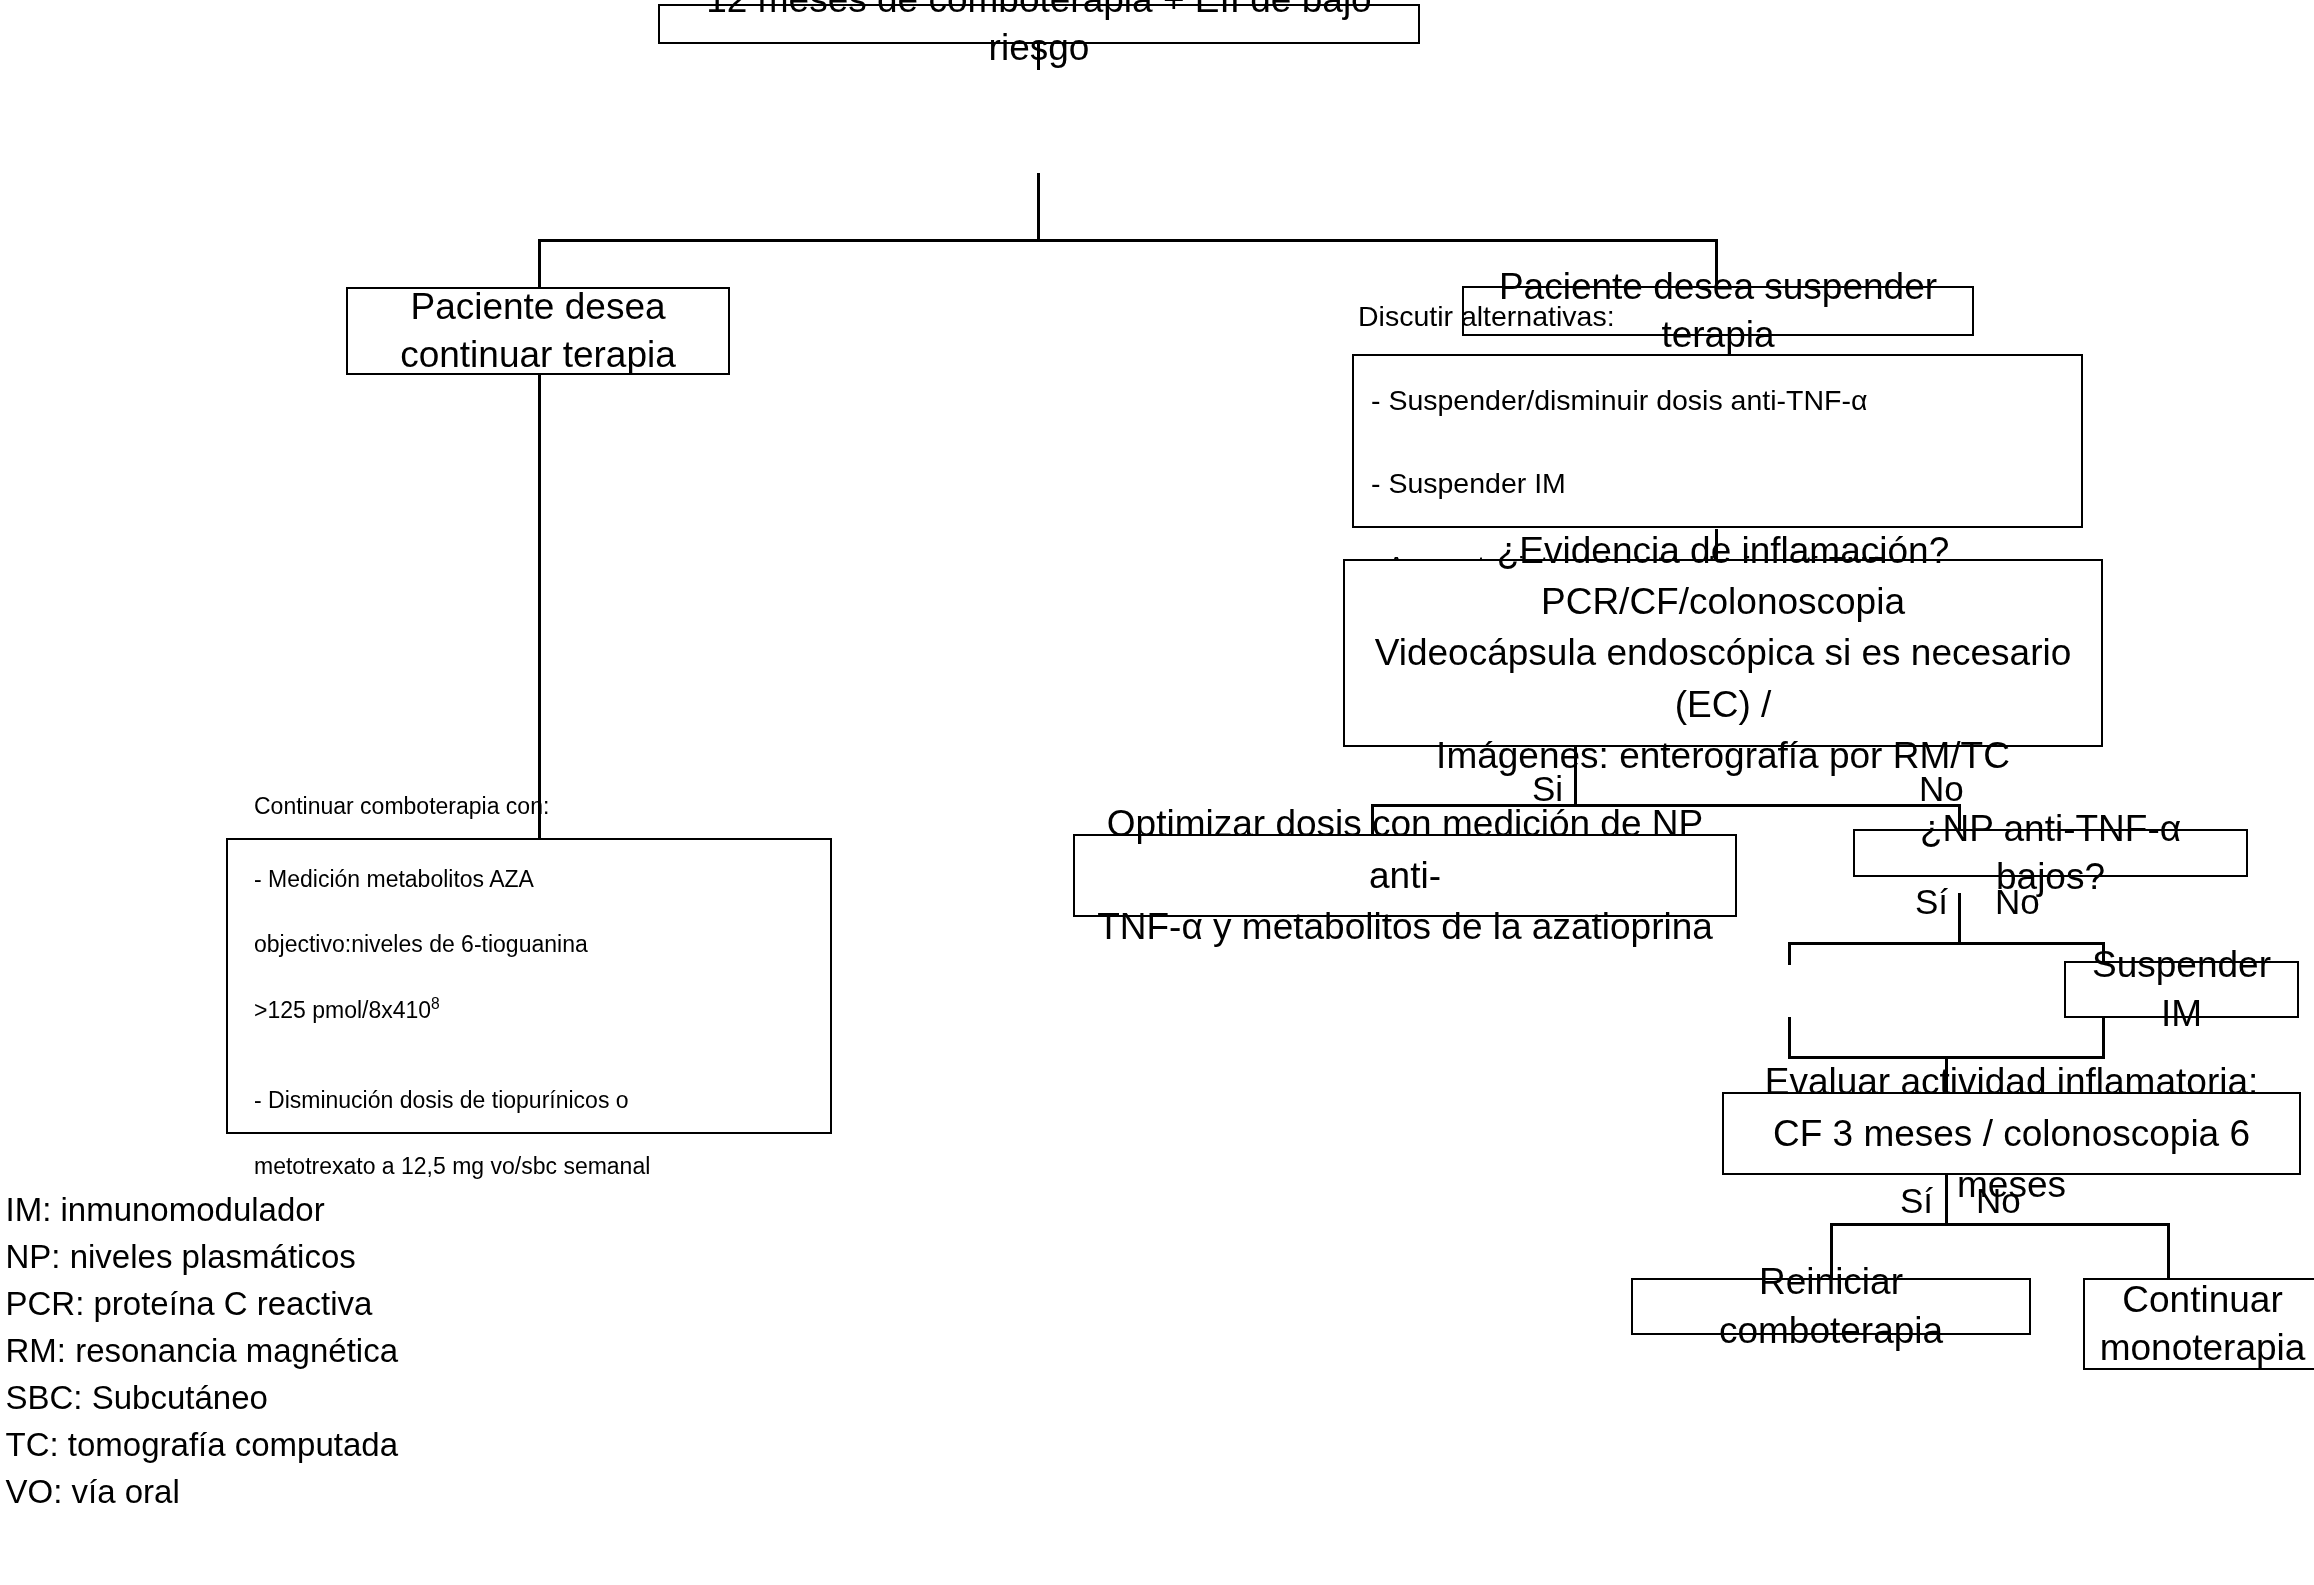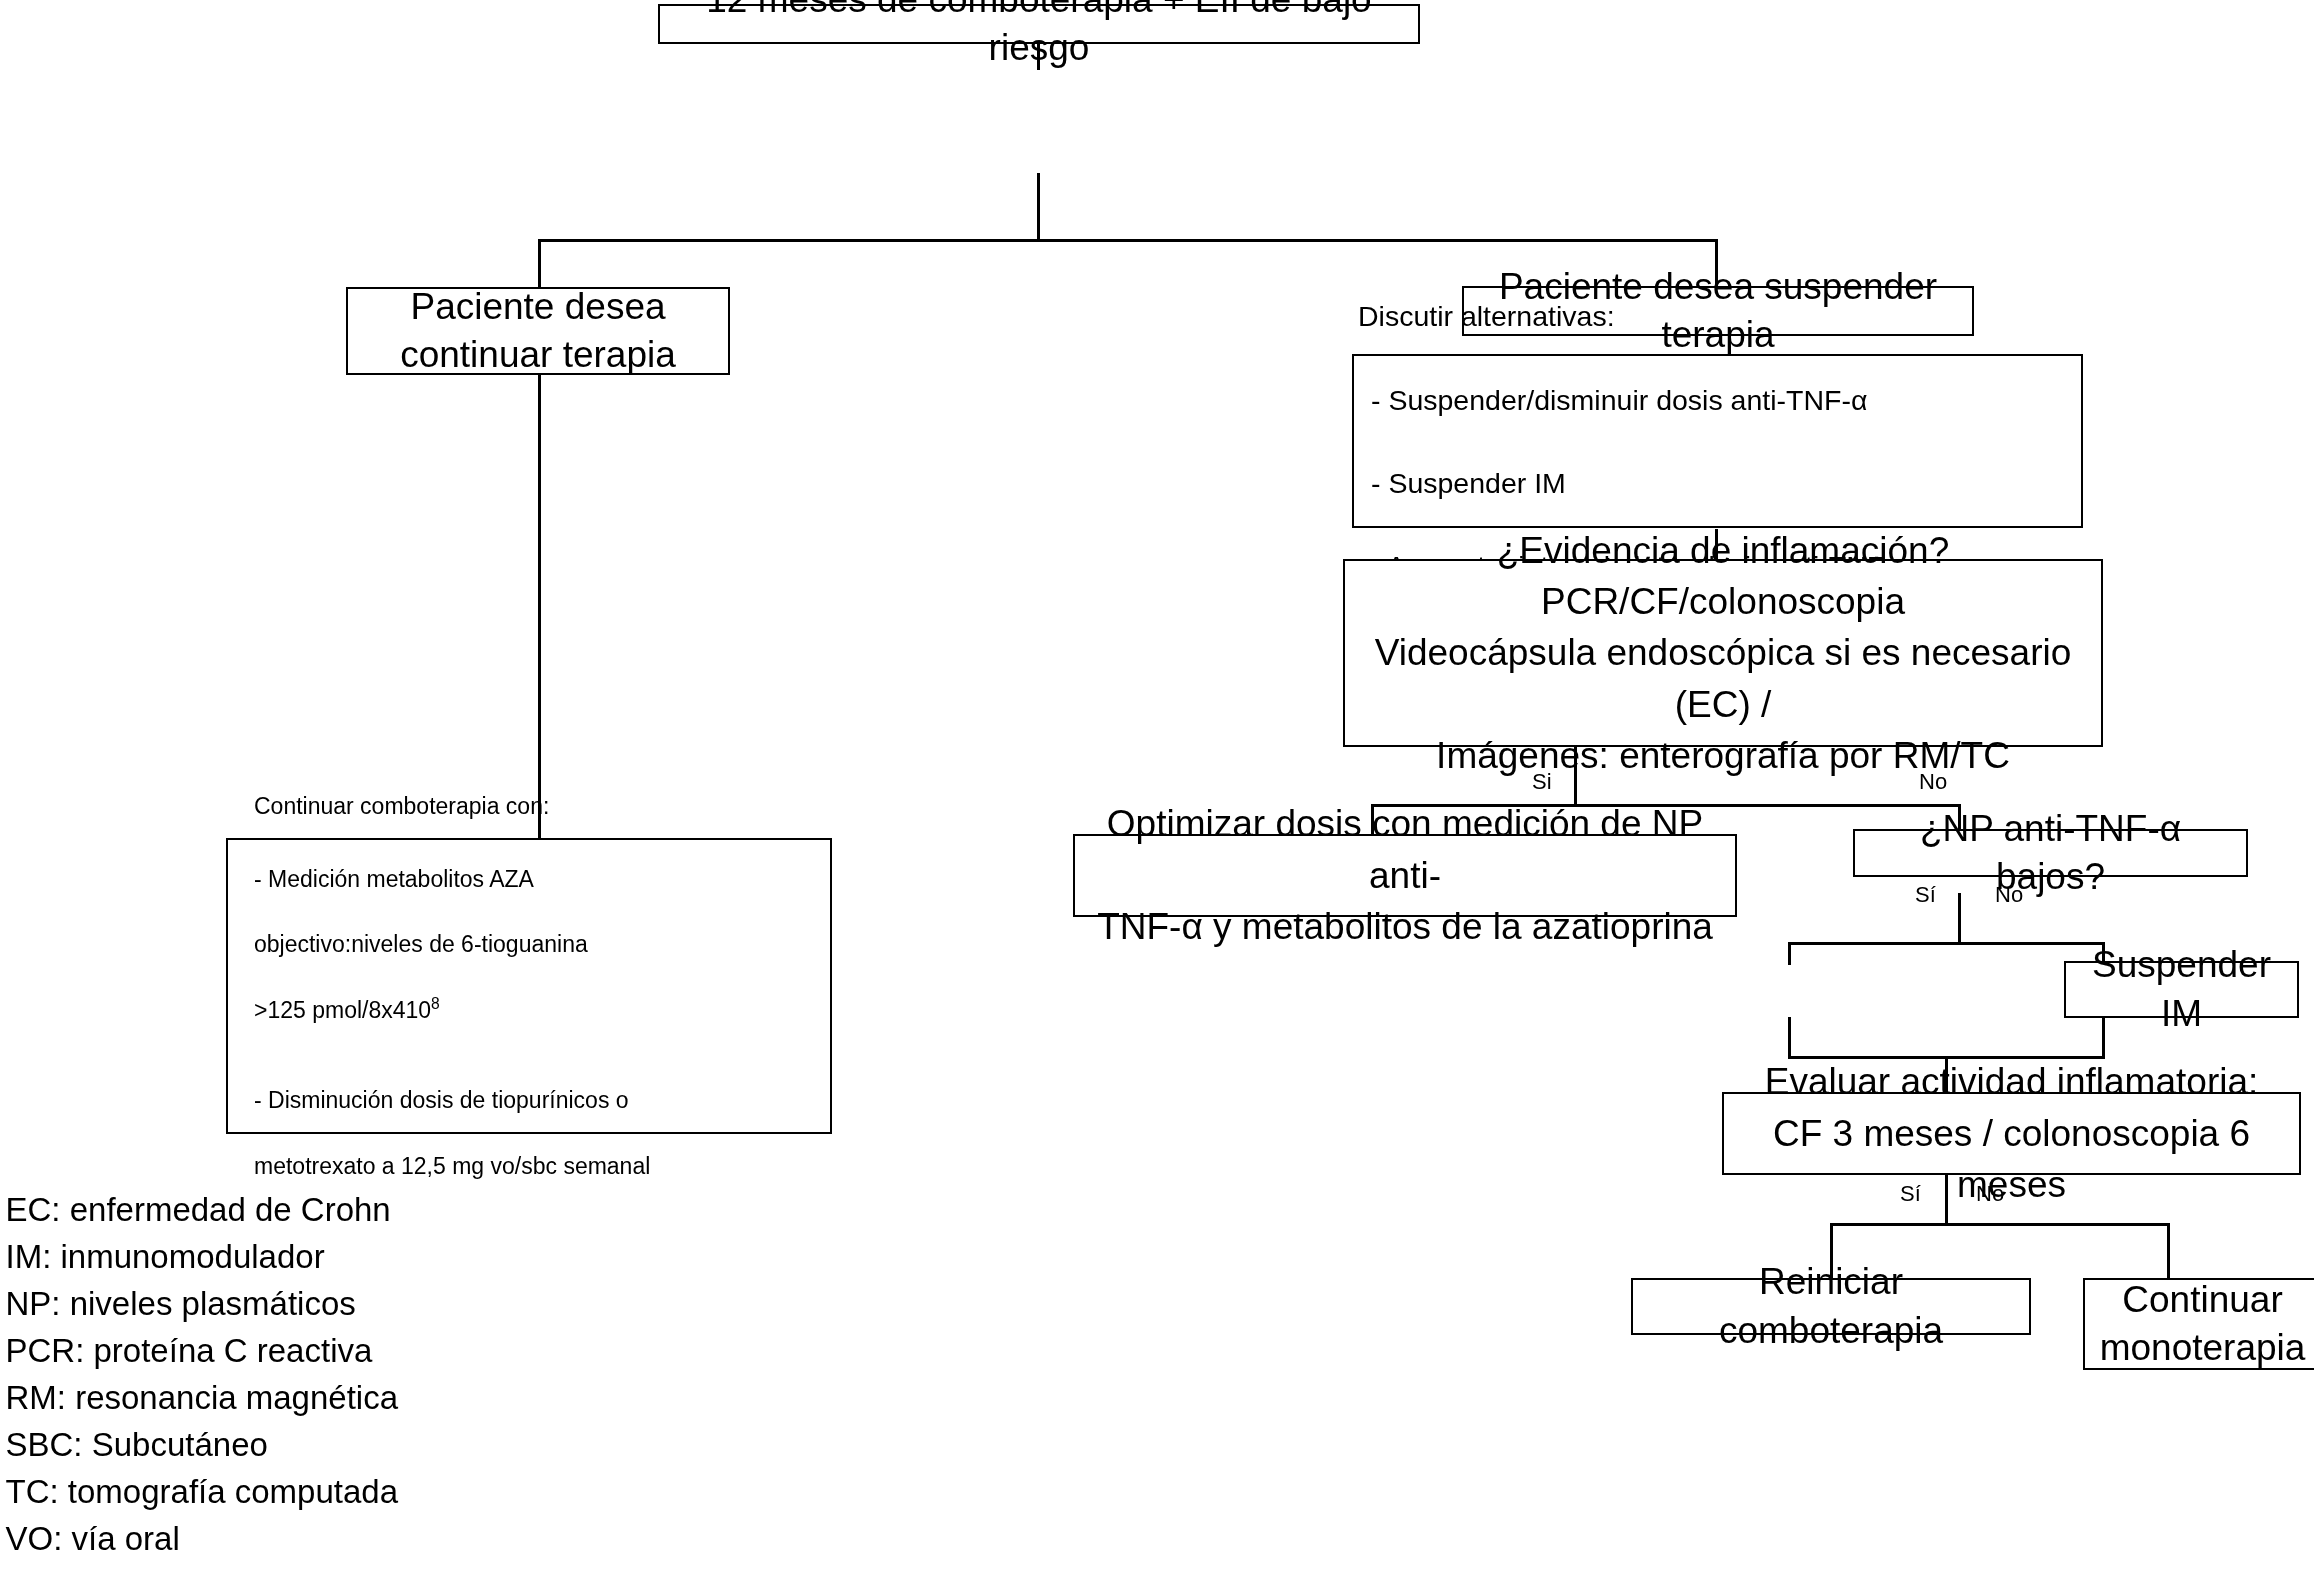--- a/index.html
+++ b/index.html
@@ -45,21 +45,21 @@
     position: absolute;
     background: #000000;
     z-index: 1;
   }
   .vline { width: 2.8px; }
   .hline { height: 2.8px; }
 
   
   .edge-label {
     position: absolute;
-    font-size: 22px;
+    font-size: 35px;
     line-height: 1;
     color: #000000;
     white-space: nowrap;
     z-index: 4;
     background: transparent;
   }
 
   
   #legend {
     position: absolute;
@@ -184,21 +184,20 @@
   <div class="edge-label" style="left:1532px; top:771px;">Si</div>
   <div class="edge-label" style="left:1919px; top:771px;">No</div>
 
   <div class="edge-label" style="left:1915px; top:884px;">Sí</div>
   <div class="edge-label" style="left:1995px; top:884px;">No</div>
 
   <div class="edge-label" style="left:1900px; top:1183px;">Sí</div>
   <div class="edge-label" style="left:1976px; top:1183px;">No</div>
 
   <div id="legend">
-    <div class="legend-row">EC: enfermedad de Crohn</div>
     <div class="legend-row">IM: inmunomodulador</div>
     <div class="legend-row">NP: niveles plasmáticos</div>
     <div class="legend-row">PCR: proteína C reactiva</div>
     <div class="legend-row">RM: resonancia magnética</div>
     <div class="legend-row">SBC: Subcutáneo</div>
     <div class="legend-row">TC: tomografía computada</div>
     <div class="legend-row">VO: vía oral</div>
   </div>
 
 </div>

